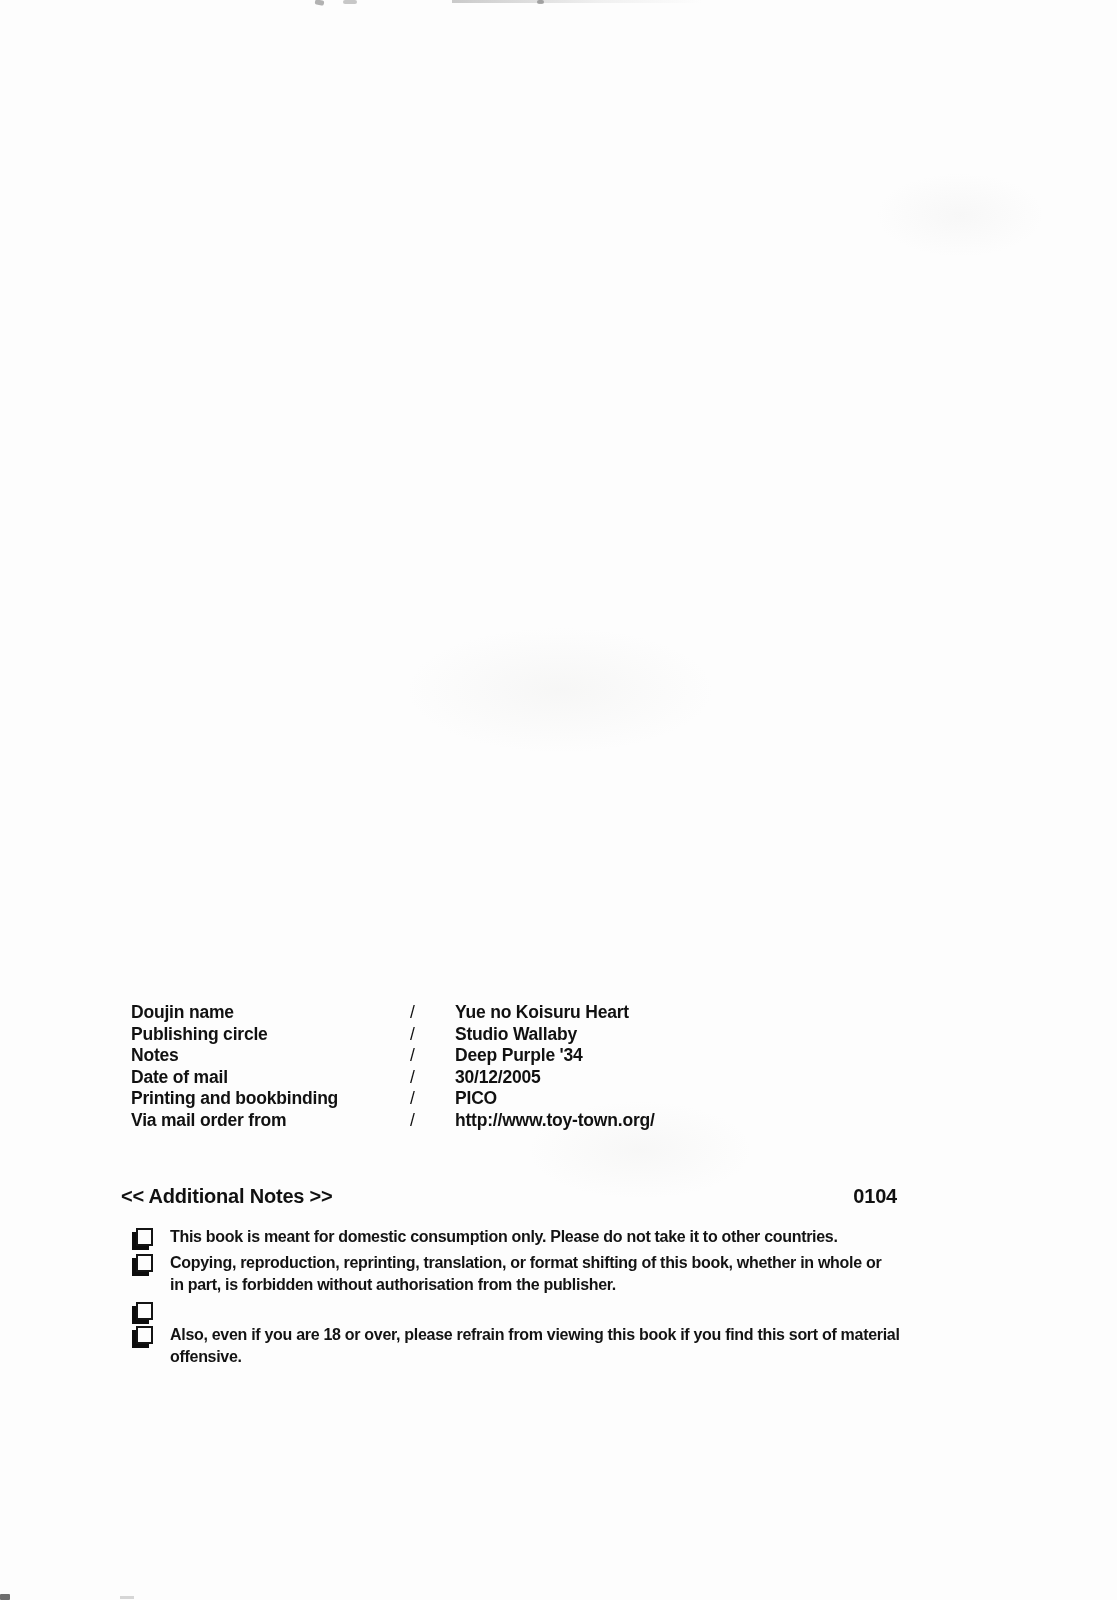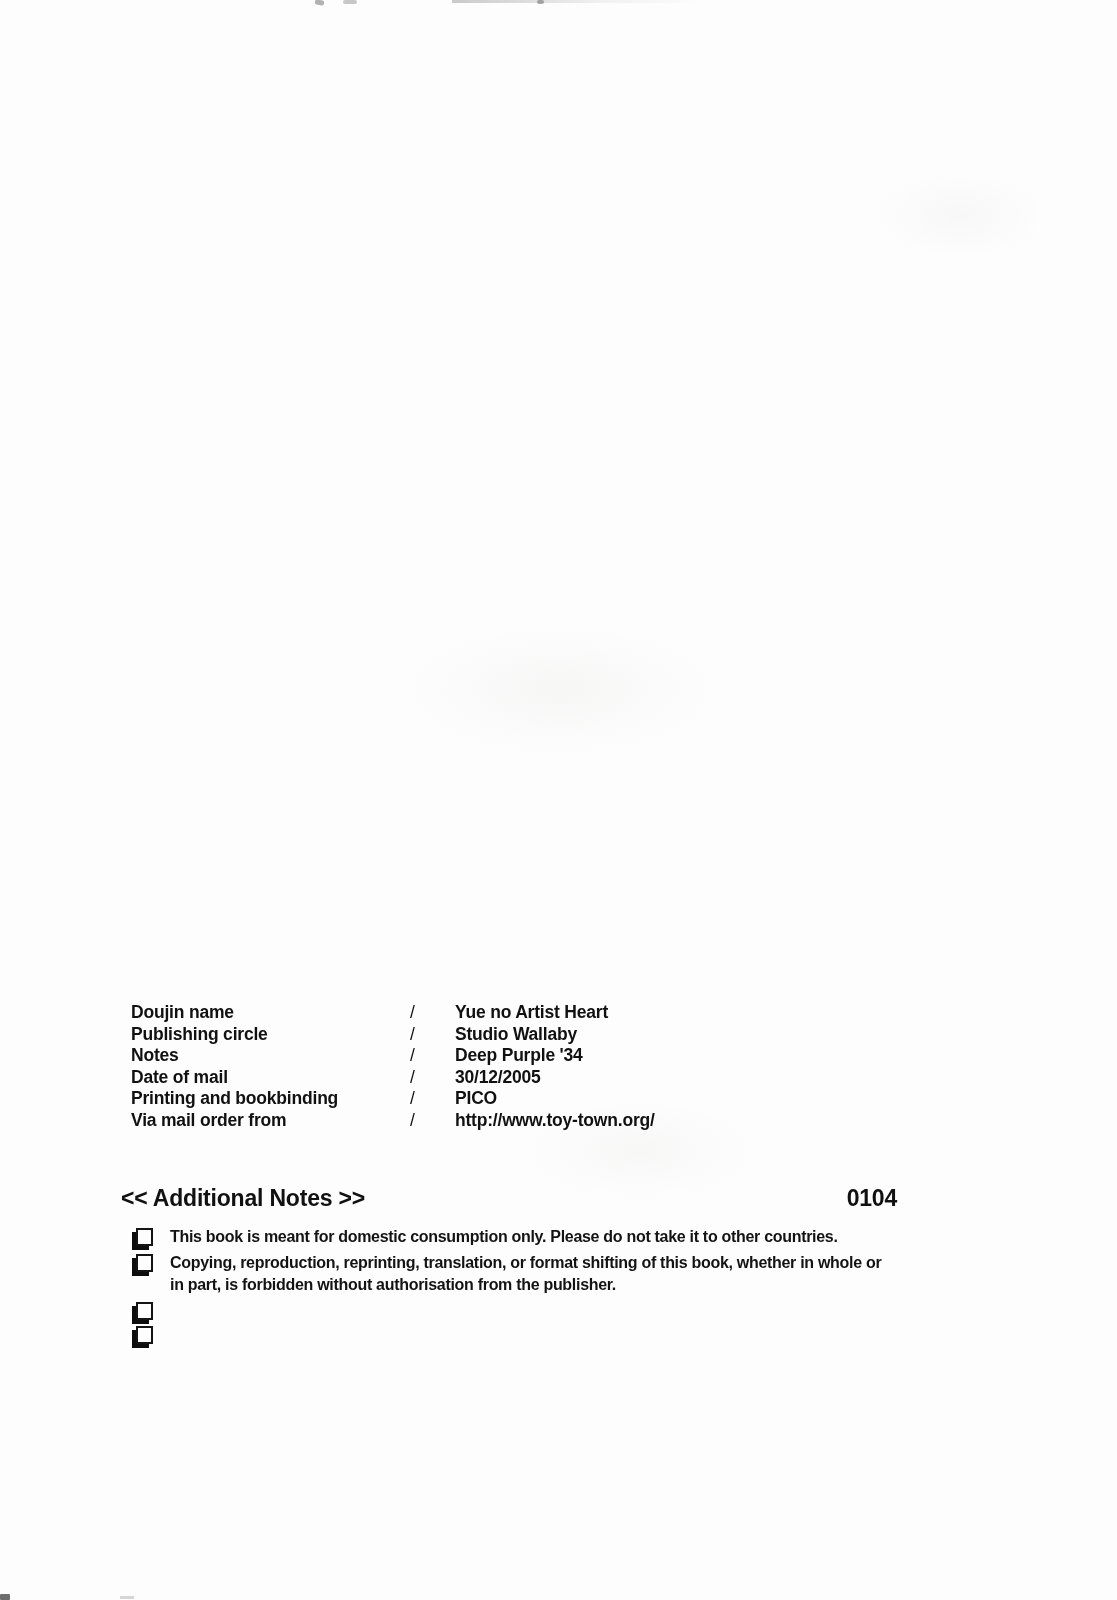--- a/index.html
+++ b/index.html
@@ -37,21 +37,21 @@
   }
   .crow { display: flex; white-space: nowrap; }
   .clabel { display: inline-block; width: 279px; }
   .cslash { display: inline-block; width: 45px; font-weight: 400; }
   .cvalue { display: inline-block; }
 
   
   .notes-header {
     position: absolute; left: 121px; top: 1185px; width: 776px;
     display: flex; justify-content: space-between; align-items: baseline;
-    font-weight: 700; font-size: 23px; letter-spacing: -0.2px; color: #111;
+    font-weight: 700; font-size: 20px; letter-spacing: -0.2px; color: #111;
     white-space: nowrap;
   }
 
   
   .notes-list { position: absolute; left: 131px; top: 1226px; width: 940px; }
   .note { display: flex; align-items: flex-start; margin-bottom: 4px; }
   .box-wrap { width: 24px; flex: 0 0 24px; padding-top: 2px; }
   .box {
     display: block; margin-left: 5px;
     width: 13px; height: 14px;
@@ -75,21 +75,21 @@
   <div class="artifact a2"></div>
   <div class="artifact a3"></div>
   <div class="artifact a4"></div>
   <div class="artifact a5"></div>
   <div class="artifact a6"></div>
 
   <div class="colophon">
     <div class="crow">
       <span class="clabel">Doujin name</span>
       <span class="cslash">/</span>
-      <span class="cvalue">Yue no Artist Heart</span>
+      <span class="cvalue">Yue no Koisuru Heart</span>
     </div>
     <div class="crow">
       <span class="clabel">Publishing circle</span>
       <span class="cslash">/</span>
       <span class="cvalue">Studio Wallaby</span>
     </div>
     <div class="crow">
       <span class="clabel">Notes</span>
       <span class="cslash">/</span>
       <span class="cvalue">Deep Purple '34</span>
@@ -140,17 +140,21 @@
     <div class="note">
       <span class="box-wrap">
           <span class="box"></span>
         </span>
     </div>
 
     <div class="note">
       <span class="box-wrap">
           <span class="box"></span>
         </span>
+      <div class="note-text">
+        <div class="line">Also, even if you are 18 or over, please refrain from viewing this book if you find this sort of material</div>
+        <div class="line">offensive.</div>
+      </div>
     </div>
 
 
   </div>
 </div>
 
 </body></html>

